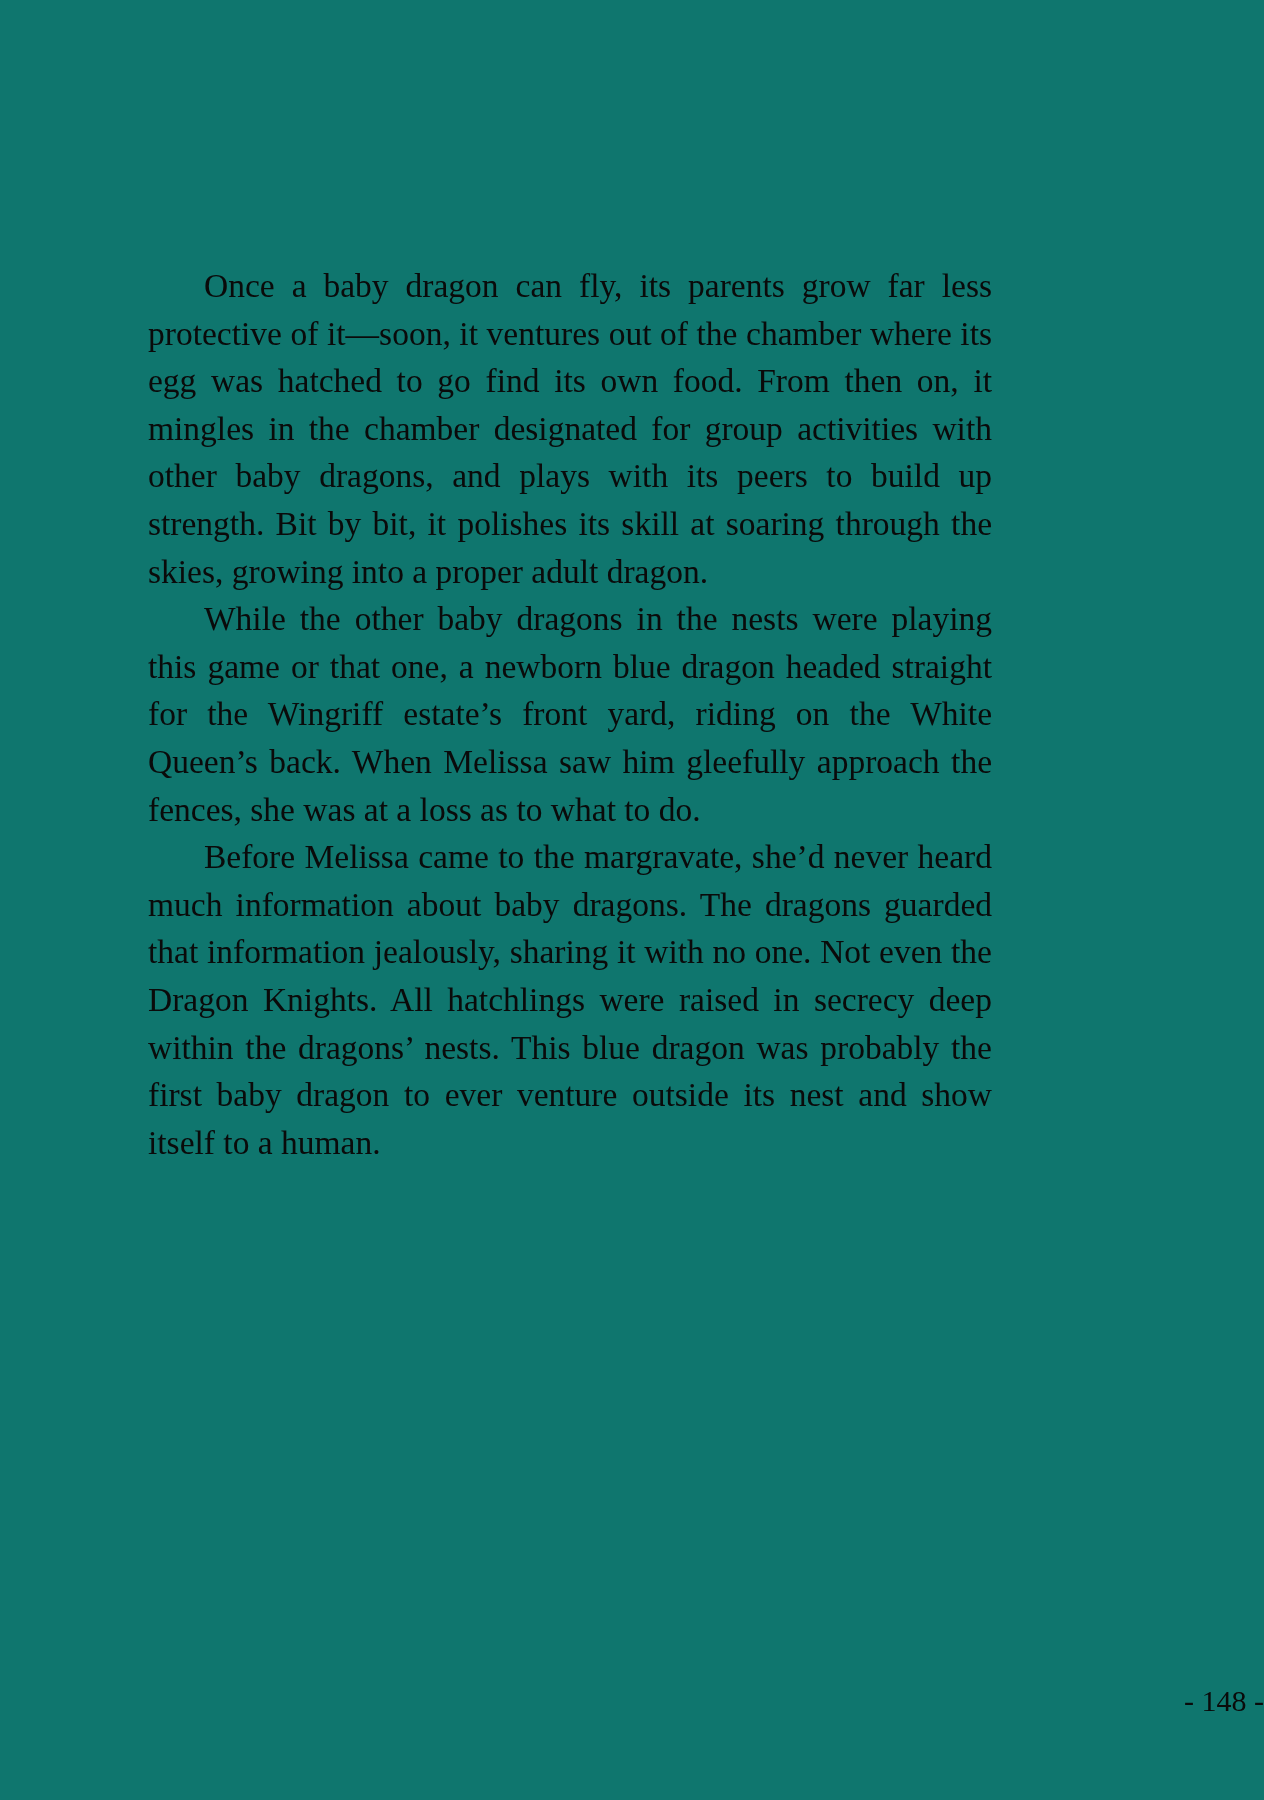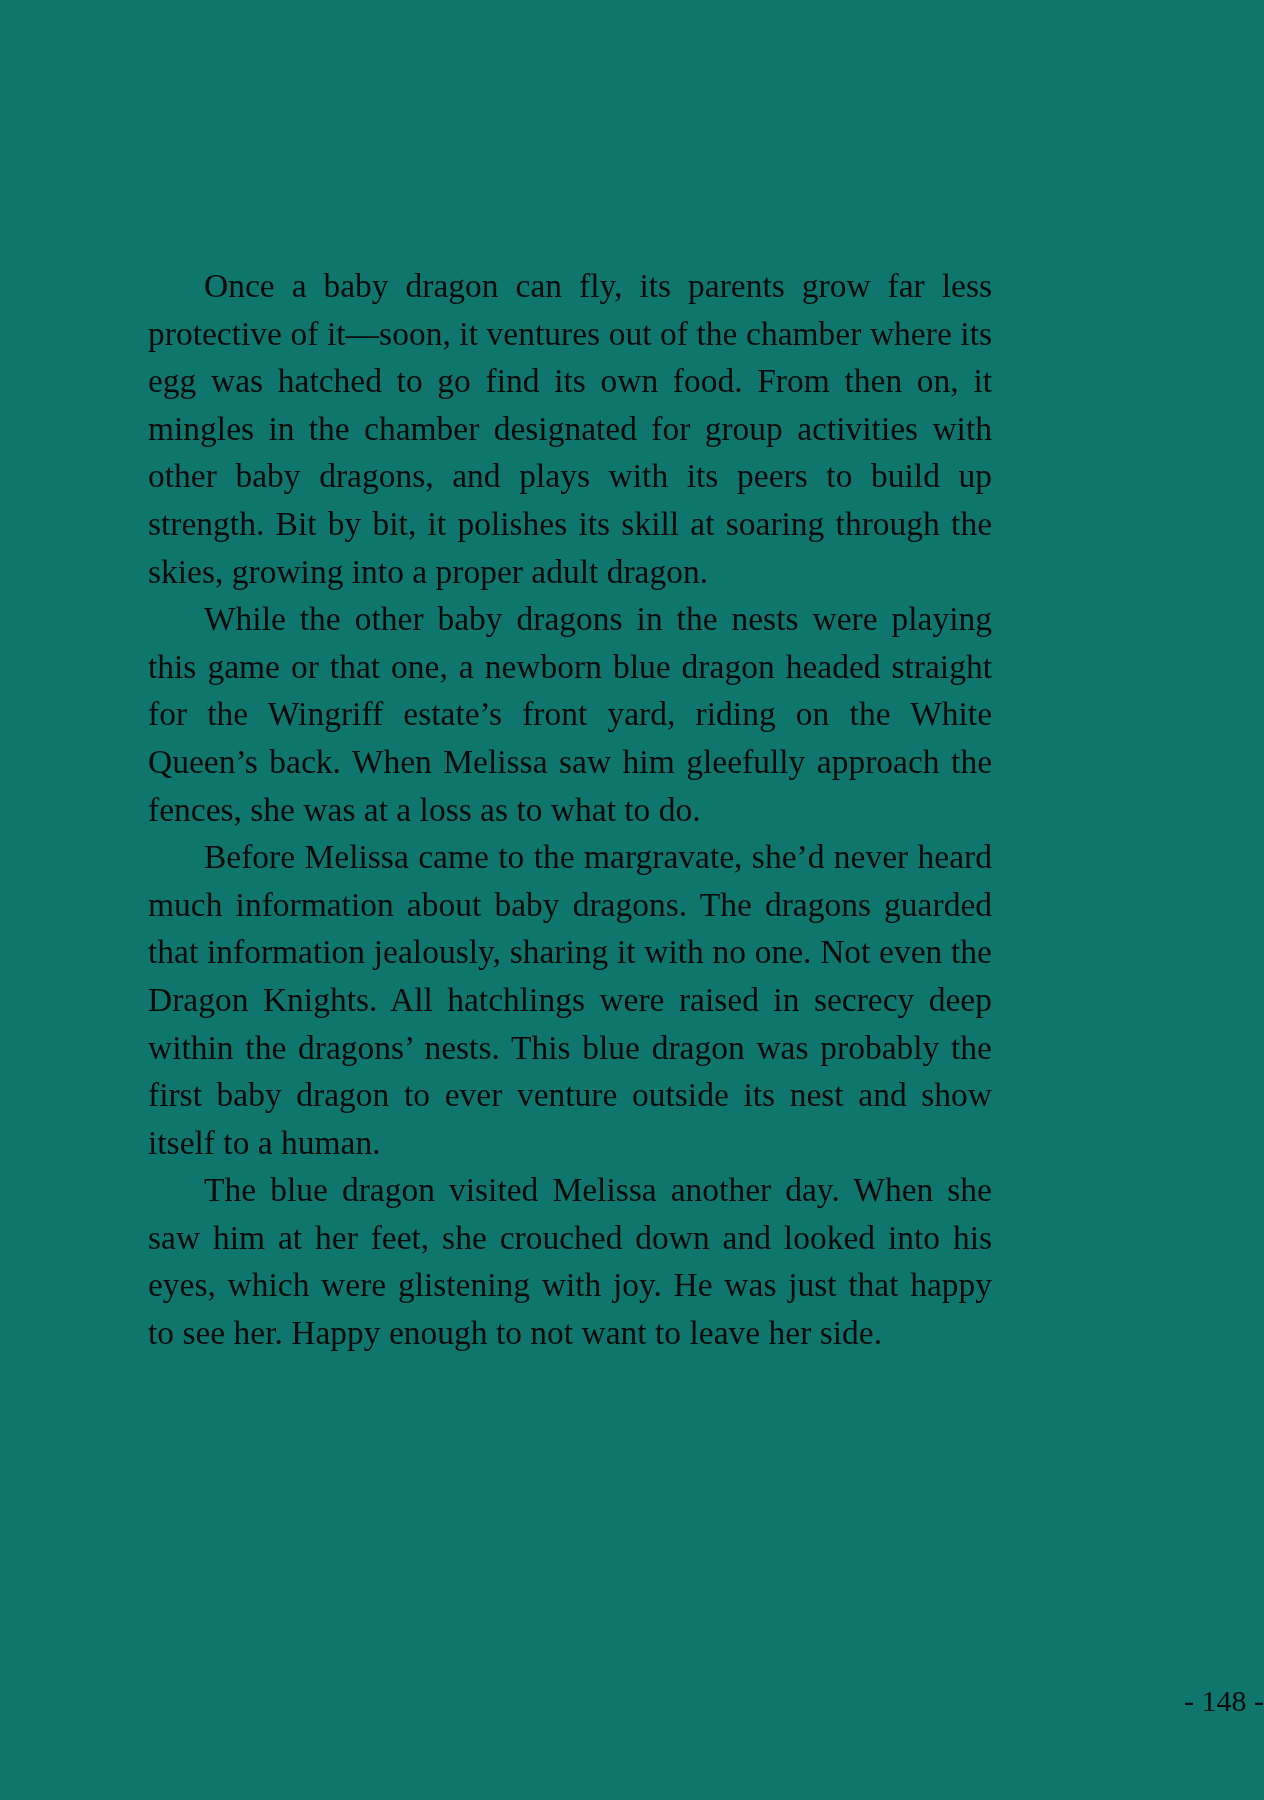--- a/index.html
+++ b/index.html
@@ -50,18 +50,17 @@
 </style>
 </head>
 <body>
 
 <div class="page">
 
   <div class="textblock">
     <p class="para">Once a baby dragon can fly, its parents grow far less protective of it—soon, it ventures out of the chamber where its egg was hatched to go find its own food. From then on, it mingles in the chamber designated for group activities with other baby dragons, and plays with its peers to build up strength. Bit by bit, it polishes its skill at soaring through the skies, growing into a proper adult dragon.</p>
     <p class="para">While the other baby dragons in the nests were playing this game or that one, a newborn blue dragon headed straight for the Wingriff estate’s front yard, riding on the White Queen’s back. When Melissa saw him gleefully approach the fences, she was at a loss as to what to do.</p>
     <p class="para">Before Melissa came to the margravate, she’d never heard much information about baby dragons. The dragons guarded that information jealously, sharing it with no one. Not even the Dragon Knights. All hatchlings were raised in secrecy deep within the dragons’ nests. This blue dragon was probably the first baby dragon to ever venture outside its nest and show itself to a human.</p>
-    <p class="para">The blue dragon visited Melissa another day. When she saw him at her feet, she crouched down and looked into his eyes, which were glistening with joy. He was just that happy to see her. Happy enough to not want to leave her side.</p>
   </div>
 
   <div class="folio">- 148 -</div>
 
 </div>
 
 </body></html>

